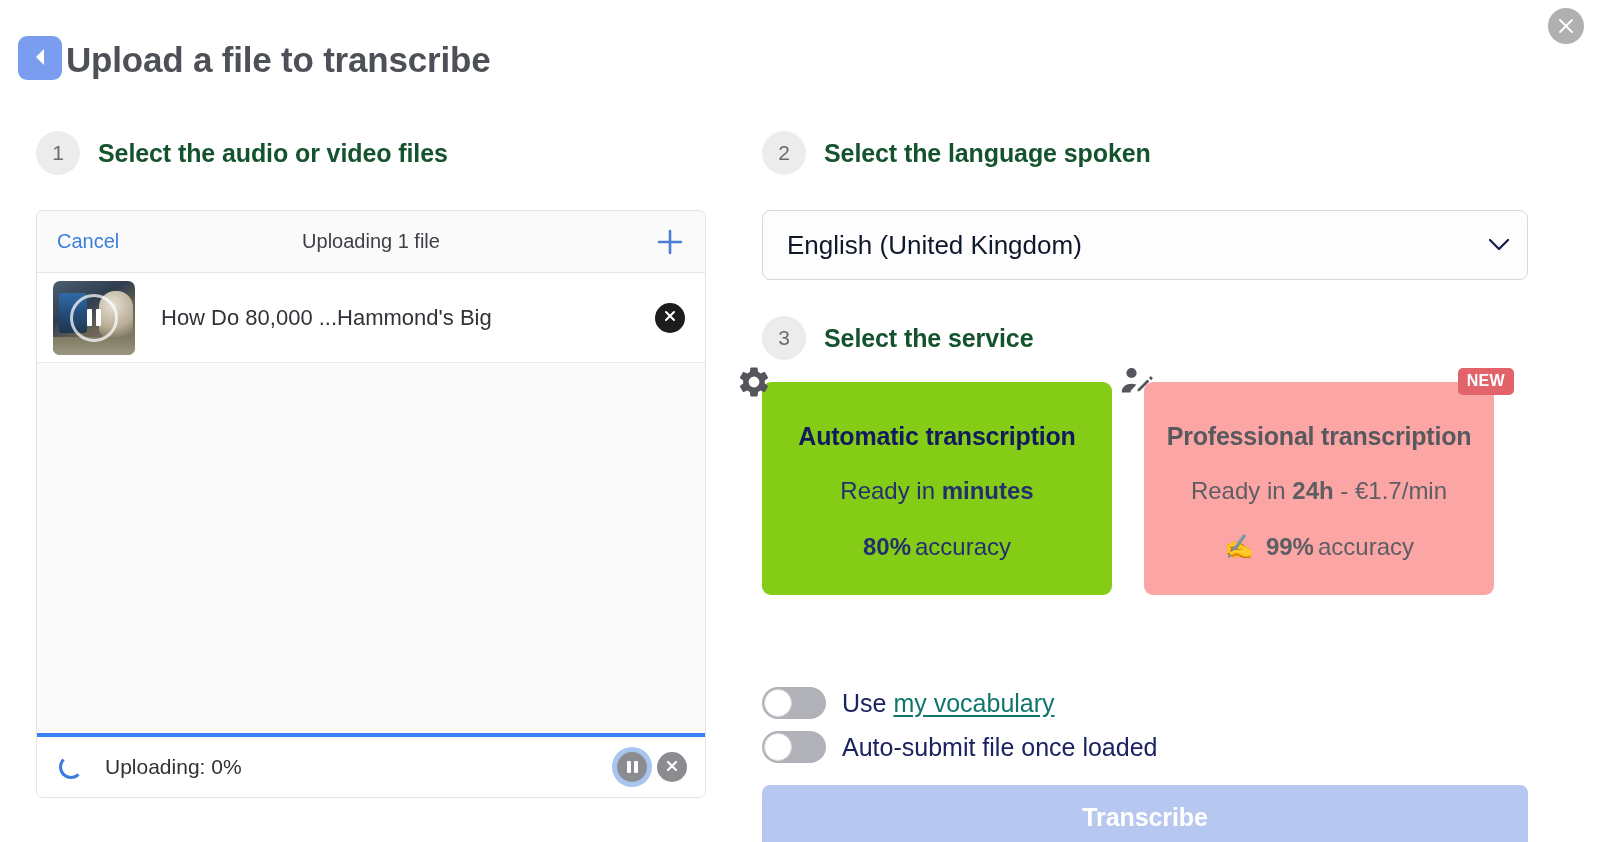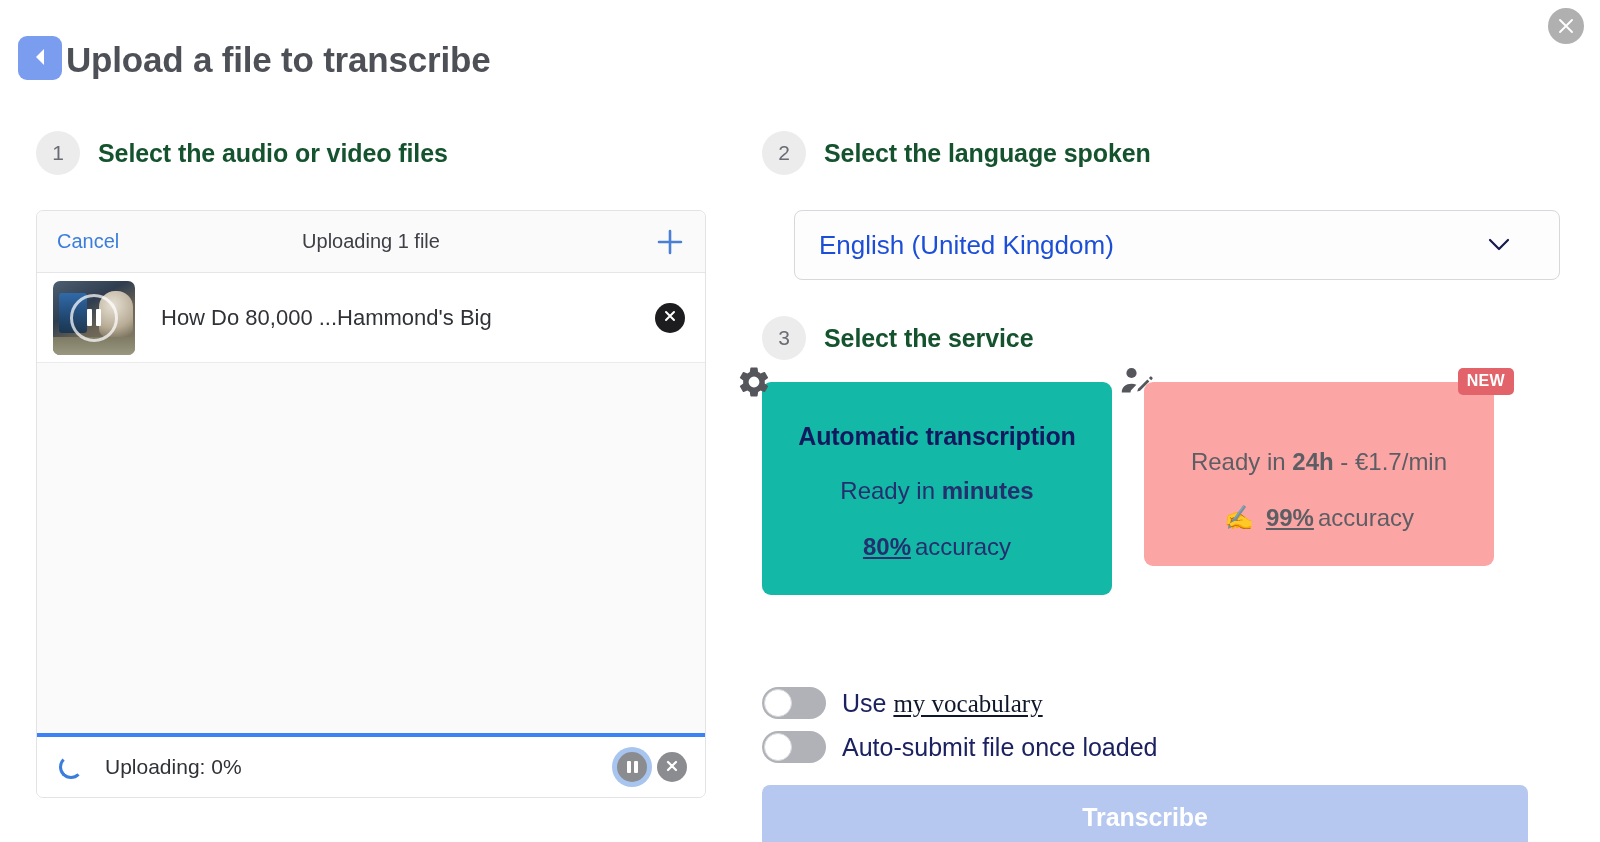--- a/index.html
+++ b/index.html
@@ -283,26 +283,25 @@
     height: 70px;
   }
   .lang-select {
     width: 100%;
     height: 70px;
     border: 1px solid #d7d7dc;
     border-radius: 8px;
     background: #fdfdfe;
     font-family: inherit;
     font-size: 26px;
-    color: #1d4ed8;
+    color: #0f172a;
     padding: 0 50px 0 24px;
     appearance: none;
     -webkit-appearance: none;
     cursor: pointer;
-    margin-left: 32px;
   }
   .lang-chevron {
     position: absolute;
     right: 18px;
     top: 50%;
     transform: translateY(-50%);
     pointer-events: none;
     line-height: 0;
   }
 
@@ -315,21 +314,21 @@
     align-items: flex-start;
   }
   .service-card {
     position: relative;
     width: 350px;
     padding: 40px 16px 34px;
     border-radius: 9px;
     text-align: center;
     cursor: pointer;
   }
-  .service-card.selected { background: #14b8a6; }
+  .service-card.selected { background: #84cc16; }
   .service-card.plain    { background: #fca5a5; }
 
   .svc-icon {
     position: absolute;
     top: -18px;
     left: -26px;
     line-height: 0;
   }
   .badge-new {
     position: absolute;
@@ -362,21 +361,21 @@
   .svc-acc {
     margin-top: 28px;
     font-size: 24px;
     display: flex;
     align-items: center;
     justify-content: center;
     gap: 12px;
   }
   .service-card.selected .svc-acc { color: #24306d; }
   .service-card.plain .svc-acc    { color: #5d5e64; }
-  .svc-acc b { font-weight: bold; text-decoration: underline; }
+  .svc-acc b { font-weight: bold; }
 
   
   .toggles { margin-top: 86px; }
   .toggle-row {
     display: flex;
     align-items: center;
     gap: 16px;
     height: 44px;
   }
   .switch {
@@ -396,25 +395,24 @@
     width: 28px; height: 28px;
     border-radius: 50%;
     background: #ffffff;
     border: 1px solid #d8d9dd;
   }
   .toggle-label {
     font-size: 25px;
     color: #1c2260;
   }
   .vocab-link {
-    color: #0f172a;
+    color: #0f766e;
     text-decoration: underline;
     text-underline-offset: 3px;
     cursor: pointer;
-    font-family: Liberation Serif, serif;
   }
 
   .transcribe-btn {
     margin-top: 16px;
     width: 766px;
     height: 64px;
     border: none;
     border-radius: 8px;
     background: #b6c8f0;
     color: #ffffff;
@@ -554,20 +552,21 @@
         <div class="service-card plain">
           <span class="svc-icon">
             <svg width="36" height="36" viewBox="0 0 24 24" fill="#55565c">
               <circle cx="9" cy="6" r="3.4"></circle>
               <path d="M2.5 19c0-3.6 2.9-5.8 6.5-5.8 1.2 0 2.3.25 3.25.7L8.6 17.6l-.3 1.4H2.5z"></path>
               <path d="M19.6 10.3l1.3 1.3-6.2 6.2-1.9.6.6-1.9 6.2-6.2z"></path>
               <path d="M20.6 9.3l.8-.8a.7.7 0 0 1 1 0l.5.5a.7.7 0 0 1 0 1l-.8.8-1.5-1.5z"></path>
             </svg>
           </span>
           <span class="badge-new">NEW</span>
+          <div class="svc-title">Professional transcription</div>
           <div class="svc-line"><span>Ready in </span><b>24h</b><b style="font-weight:normal;"> - €1.7/min</b></div>
           <div class="svc-acc">
               <span>✍️</span>
               <b>99%</b>
               <span style="margin-left:-8px;"> accuracy</span>
             </div>
         </div>
 
       </div>
     </div>

